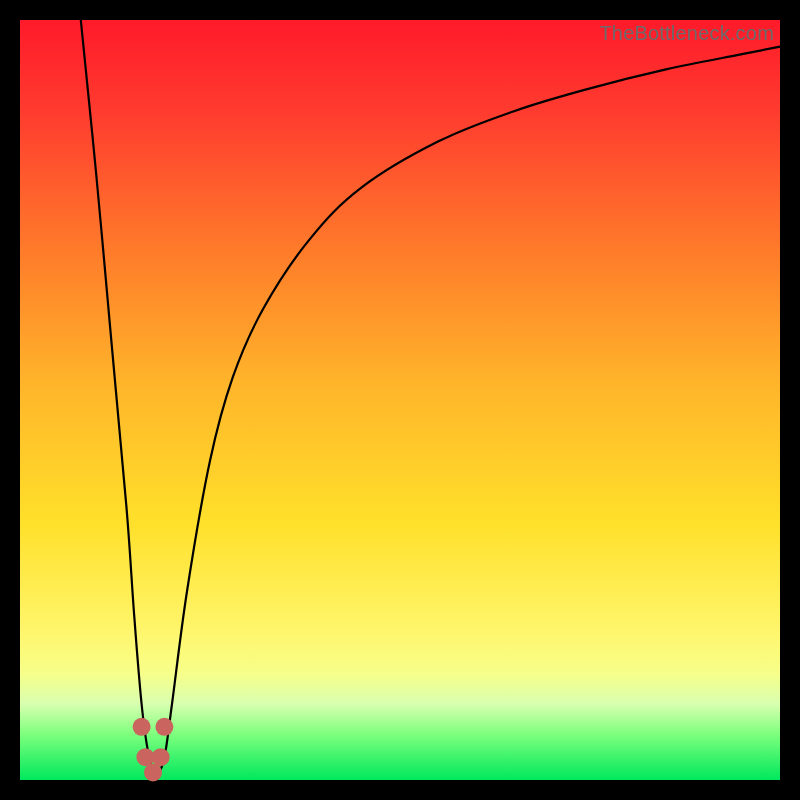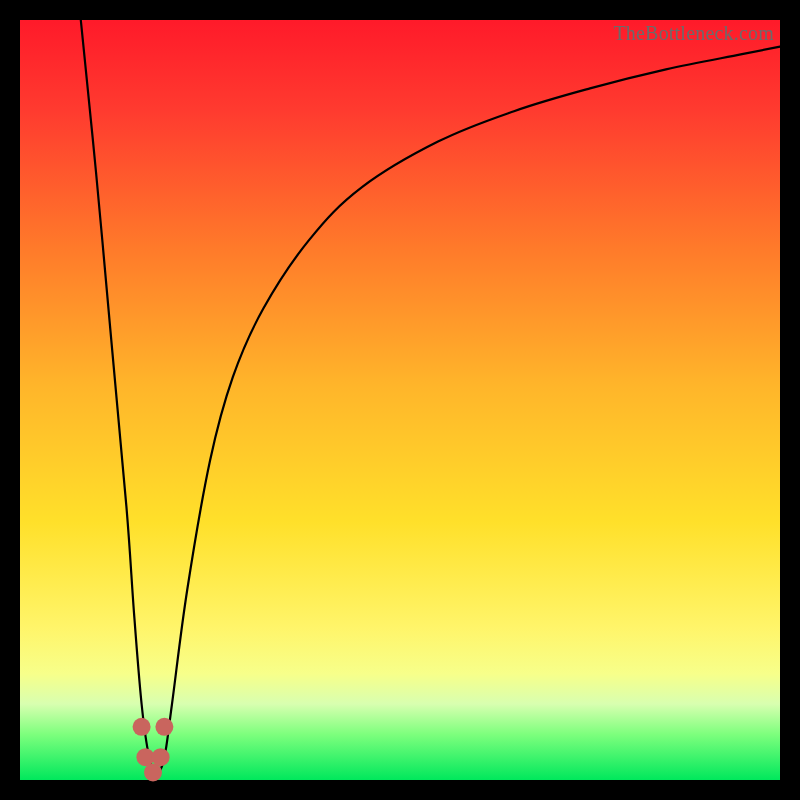--- a/index.html
+++ b/index.html
@@ -9,21 +9,20 @@
     height: 800px;
     overflow: hidden;
     font-family: Arial, Helvetica, sans-serif;
   }
   .frame {
     position: relative;
     width: 800px;
     height: 800px;
     background: #000;
     box-sizing: border-box;
-    font-family: Liberation Serif, serif;
   }
   .plot-area {
     position: absolute;
     left: 20px;
     top: 20px;
     width: 760px;
     height: 760px;
     
     background: linear-gradient(
       to bottom,

